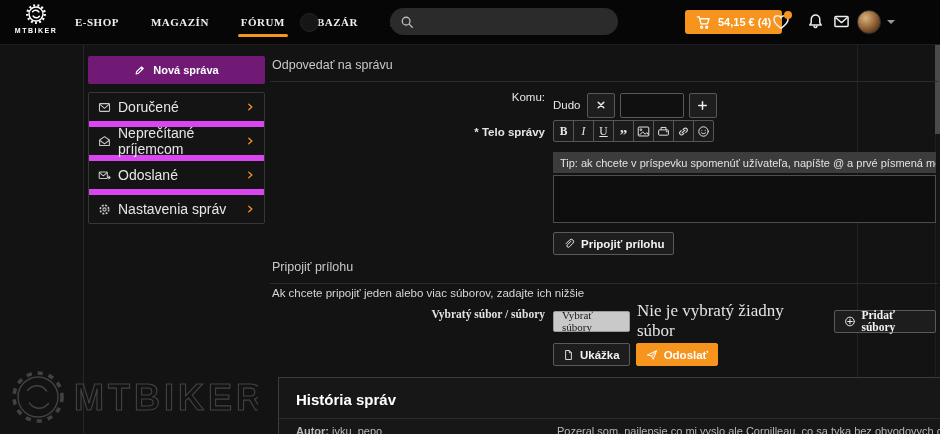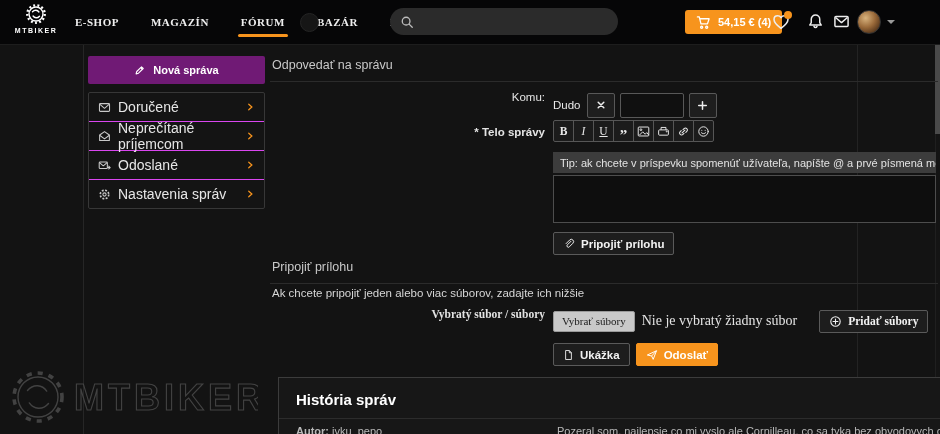--- a/index.html
+++ b/index.html
@@ -34,21 +34,21 @@
   .page-left-border{position:absolute;left:83px;top:44px;height:390px;width:1px;background:#262626;}
   .content-divider{position:absolute;left:857px;top:44px;height:333px;width:1px;background:#232323;}
   .scroll-track{position:absolute;right:0;top:44px;width:5px;height:390px;background:#141414;border-left:1px solid #1f1f1f;box-sizing:border-box;}
   .scroll-thumb{position:absolute;right:0;top:44px;width:5px;height:90px;background:#4a4a4a;cursor:grab;}
 
   
   .sidebar{position:absolute;left:88px;top:56px;width:177px;}
   .new-msg{height:28px;background:#701a75;border-radius:2px;display:flex;align-items:center;justify-content:center;gap:7px;
            color:#fff;font-size:11px;font-weight:bold;cursor:pointer;}
   .menu{margin-top:8px;border:1px solid #373737;border-radius:2px;background:#141414;}
-  .menu-item{height:28px;display:flex;align-items:center;padding:0 9px;gap:7px;cursor:pointer;border-top:1px solid #d946ef;}
+  .menu-item{height:28px;display:flex;align-items:center;padding:0 9px;gap:7px;cursor:pointer;border-top:6px solid #d946ef;}
   .menu-item:first-child{border-top:0;}
   .menu-item .mi-ic{color:#c9c9c9;}
   .menu-item .mi-lb{flex:1;font-size:14px;color:#e6e6e6;}
   .menu-item .mi-ch{color:#f7941d;}
 
   
   .content{position:absolute;left:270px;top:44px;width:670px;}
   .sec-hd{position:absolute;left:0;width:666px;font-size:12.5px;color:#c9c9c9;border-bottom:1px solid #2b2b2b;padding:0 0 9px 2px;}
   .hd-reply{top:14px;}
   .hd-attach{top:216px;}
@@ -76,21 +76,21 @@
   .bodyarea{position:absolute;left:283px;top:131px;width:383px;height:48px;background:#0e0e0e;border:1px solid #4d4d4d;
             box-sizing:border-box;resize:none;outline:0;color:#ddd;font-family:inherit;}
   .btn{display:inline-flex;align-items:center;gap:6px;height:23px;padding:0 9px;border:1px solid #5a5a5a;border-radius:2px;
        background:#1d1d1d;color:#f2f2f2;font-size:11.5px;font-weight:bold;cursor:pointer;box-sizing:border-box;}
   .btn.orange{background:#f7941d;border-color:#f7941d;color:#fff;}
   .attach-btn-row{position:absolute;left:283px;top:188px;}
   .attach-desc{position:absolute;left:2px;top:243px;font-size:11.5px;color:#d6d6d6;}
   .row-file{top:264px;height:26px;font-family:Liberation Serif, serif;}
   .choose-btn{height:21px;padding:0 8px;background:#c9c9c9;color:#1a1a1a;font-size:11px;border:1px solid #9a9a9a;border-radius:2px;
               display:flex;align-items:center;cursor:pointer;box-sizing:border-box;}
-  .no-file{font-size:14px;color:#e4e4e4;margin-left:7px;}
+  .no-file{font-size:17px;color:#e4e4e4;margin-left:7px;}
   .add-files{margin-left:22px;}
   .row-send{top:299px;}
   .row-send .ffield{margin-left:283px;}
   .row-send{display:block;}
   .send-gap{margin-left:6px;}
 
   
   .history{position:absolute;left:8px;top:333px;width:670px;height:120px;background:#171717;border:1px solid #3c3c3c;border-bottom:0;box-sizing:border-box;}
   .history-hd{font-size:15px;font-weight:bold;color:#fff;padding:13px 0 10px 17px;border-bottom:1px solid #2c2c2c;}
   .history-row{display:flex;padding-top:6px;font-size:11px;color:#b9b9b9;}

